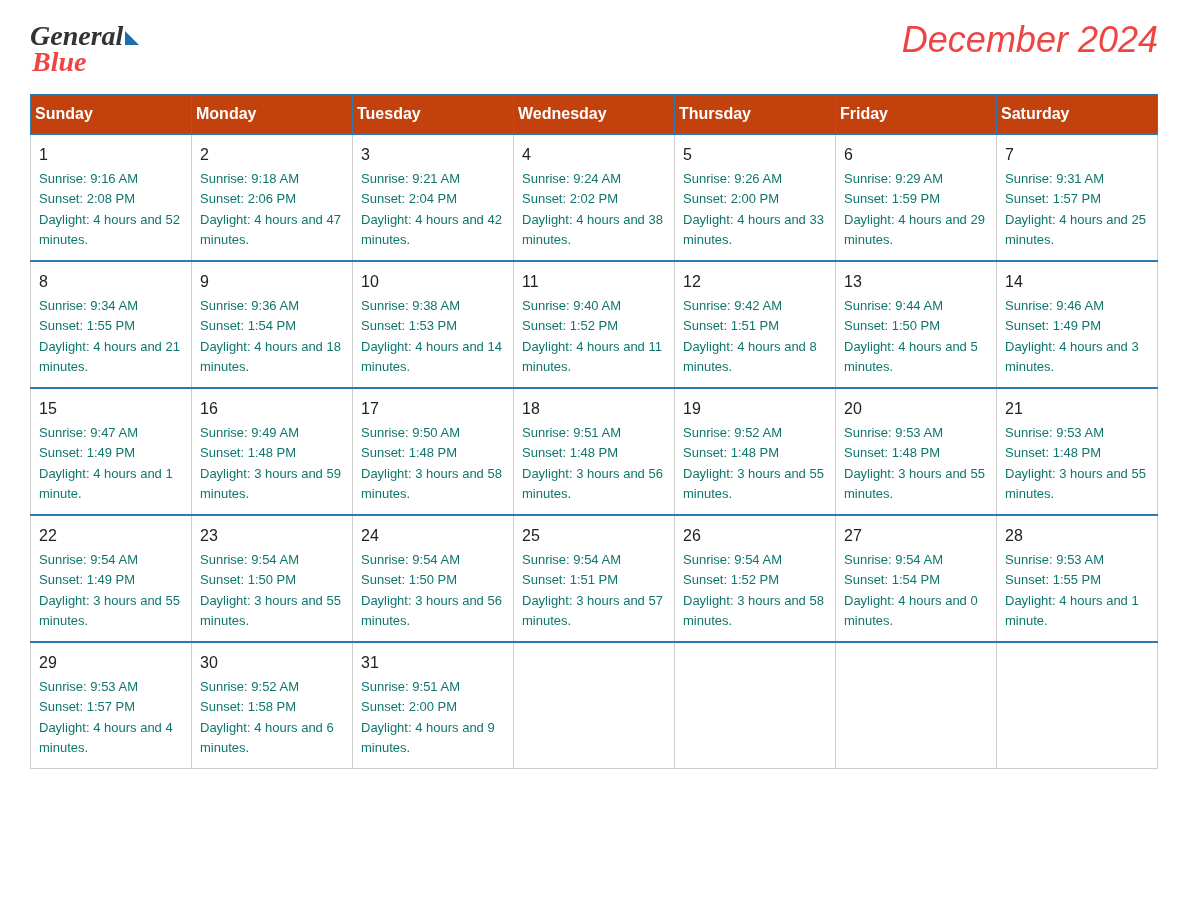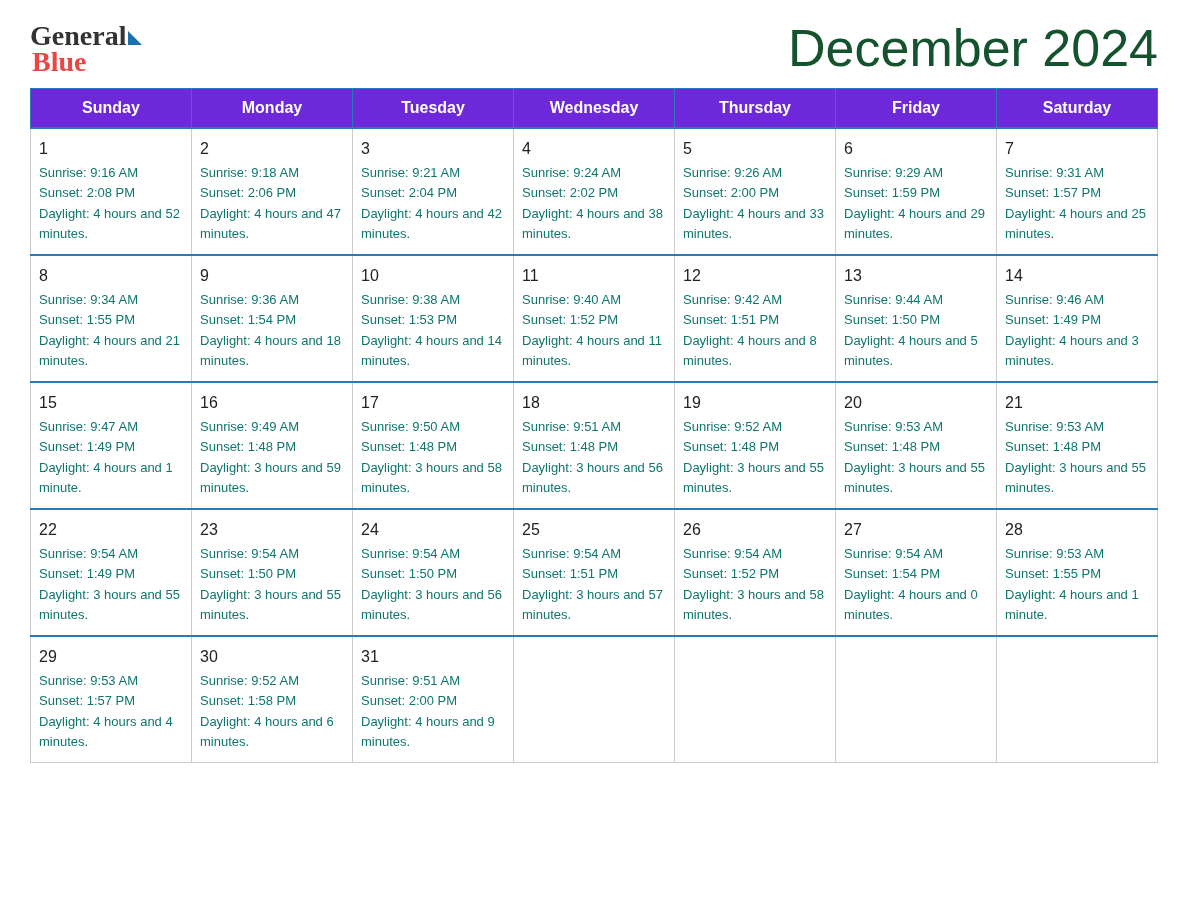--- a/index.html
+++ b/index.html
@@ -7,21 +7,22 @@
       font-family: Arial, sans-serif;
       background: #fff;
       padding: 20px 30px;
       width: 1188px;
       min-height: 918px;
     }
     .header {
       display: flex;
       justify-content: space-between;
       align-items: flex-start;
-      margin-bottom: 10px;
+      margin-bottom: 16px;
+      font-style: italic;
     }
     .logo {
       display: flex;
       flex-direction: column;
       align-items: flex-start;
     }
     .logo-text {
       display: flex;
       align-items: center;
     }
@@ -45,42 +46,42 @@
       font-weight: bold;
       color: #ef4444;
       font-family: Georgia, serif;
       margin-top: -6px;
       margin-left: 2px;
     }
     .title-block {
       text-align: right;
     }
     .month-title {
-      font-size: 52px;
+      font-size: 36px;
       font-weight: normal;
-      color: #14532d;
+      color: #ef4444;
       line-height: 1.1;
     }
     .location {
       font-size: 20px;
       color: #444;
       margin-top: 4px;
     }
     .calendar {
       width: 100%;
       border-collapse: collapse;
       margin-top: 10px;
     }
     .calendar th {
-      background-color: #6d28d9;
+      background-color: #c2410c;
       color: #fff;
       font-size: 16px;
       font-weight: bold;
       padding: 10px 4px;
-      text-align: center;
+      text-align: left;
       border: 1px solid #2a7ab8;
     }
     .calendar td {
       vertical-align: top;
       padding: 8px 8px 10px 8px;
       border: 1px solid #ccc;
       width: 14.28%;
       font-size: 13.5px;
       line-height: 1.5;
       color: #333;

